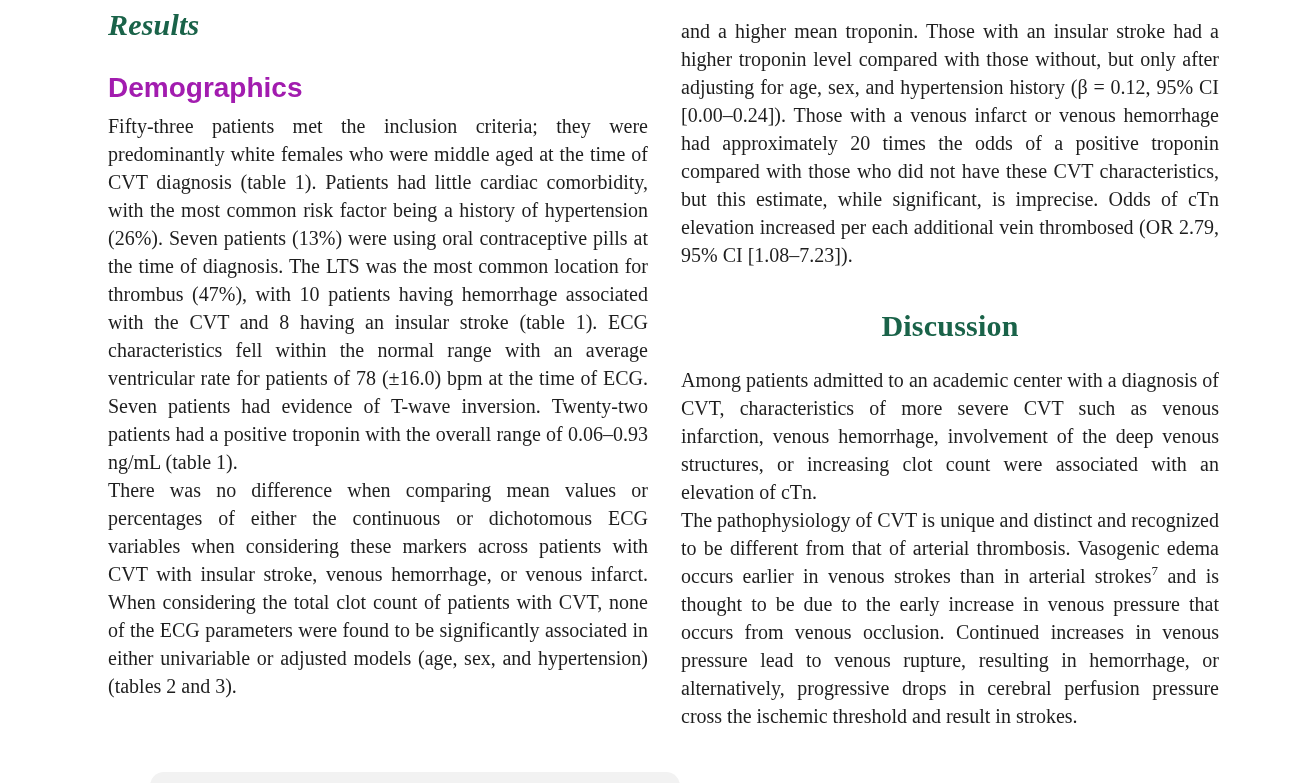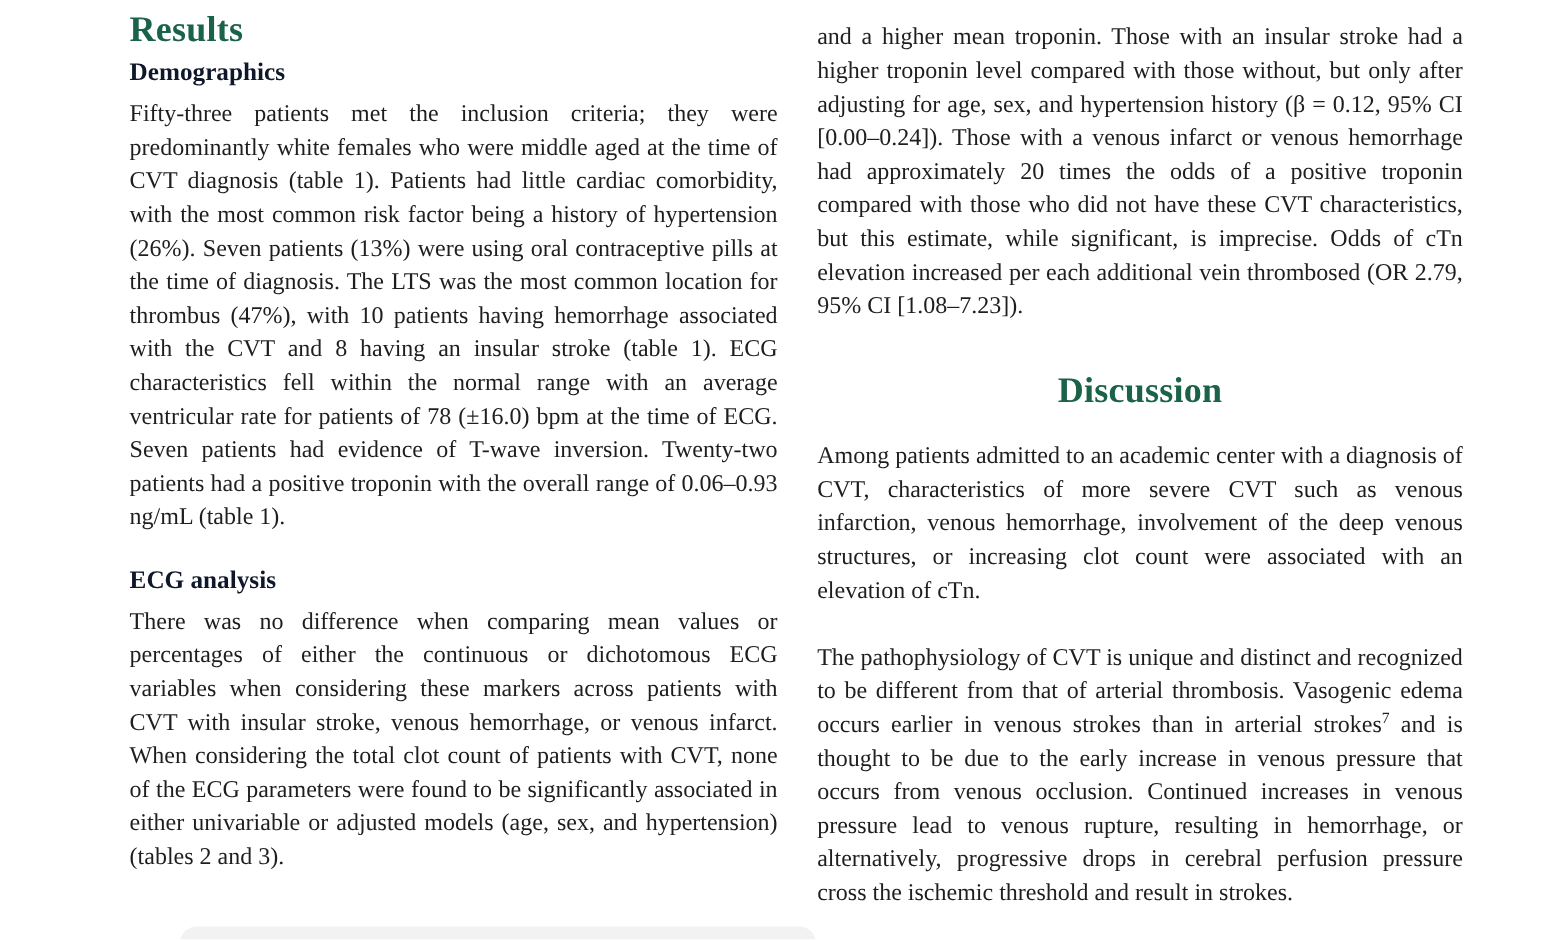--- a/index.html
+++ b/index.html
@@ -22,40 +22,40 @@
   .col-right { width: 538px; flex: none; }
 
   h1.section-heading {
     font-family: "Liberation Serif", "DejaVu Serif", serif;
     font-weight: 700;
     font-size: 30px;
     line-height: 1.15;
     color: #1a6349;
     letter-spacing: 0.2px;
   }
-  .col-left h1.section-heading { margin-top: 8px; margin-bottom: 5px; }
+  .col-left h1.section-heading { margin-top: 8px; margin-bottom: 28px; font-style: italic; }
   .col-right h1.section-heading { margin-top: 40px; margin-bottom: 22px; text-align: center; }
 
   h2.sub-heading {
-    font-family: Liberation Serif, serif;
+    font-family: Liberation Sans, sans-serif;
     font-weight: 700;
-    font-size: 21px;
+    font-size: 28px;
     line-height: 1.2;
-    color: #0f172a;
+    color: #a21caf;
     margin-bottom: 8px;
   }
   h2.sub-heading.second { margin-top: 26px; }
 
   p.body-text {
     font-size: 20px;
     line-height: 28px;
     text-align: justify;
     color: #1e1e1e;
   }
-  p.body-text + p.body-text { margin-top: 28px; }
+  p.body-text + p.body-text { }
   .col-right p.first-paragraph { margin-top: 17px; }
 
   sup.citation {
     font-size: 13px;
     line-height: 0;
     vertical-align: super;
   }
 
   .table-header-bar {
     position: absolute;
@@ -73,21 +73,20 @@
 <div class="page">
   <div class="columns">
 
     <div class="col-left">
       <h1 class="section-heading">Results</h1>
 
       <h2 class="sub-heading">Demographics</h2>
 
       <p class="body-text">Fifty-three patients met the inclusion criteria; they were predominantly white females who were middle aged at the time of CVT diagnosis (table 1). Patients had little cardiac comorbidity, with the most common risk factor being a history of hypertension (26%). Seven patients (13%) were using oral contraceptive pills at the time of diagnosis. The LTS was the most common location for thrombus (47%), with 10 patients having hemorrhage associated with the CVT and 8 having an insular stroke (table 1). ECG characteristics fell within the normal range with an average ventricular rate for patients of 78 (±16.0) bpm at the time of ECG. Seven patients had evidence of T-wave inversion. Twenty-two patients had a positive troponin with the overall range of 0.06–0.93 ng/mL (table 1).</p>
 
-      <h2 class="sub-heading second">ECG analysis</h2>
 
       <p class="body-text">There was no difference when comparing mean values or percentages of either the continuous or dichotomous ECG variables when considering these markers across patients with CVT with insular stroke, venous hemorrhage, or venous infarct. When considering the total clot count of patients with CVT, none of the ECG parameters were found to be significantly associated in either univariable or adjusted models (age, sex, and hypertension) (tables 2 and 3).</p>
     </div>
 
     <div class="col-right">
       <p class="body-text first-paragraph">and a higher mean troponin. Those with an insular stroke had a higher troponin level compared with those without, but only after adjusting for age, sex, and hypertension history (β = 0.12, 95% CI [0.00–0.24]). Those with a venous infarct or venous hemorrhage had approximately 20 times the odds of a positive troponin compared with those who did not have these CVT characteristics, but this estimate, while significant, is imprecise. Odds of cTn elevation increased per each additional vein thrombosed (OR 2.79, 95% CI [1.08–7.23]).</p>
 
       <h1 class="section-heading">Discussion</h1>
 
       <p class="body-text">Among patients admitted to an academic center with a diagnosis of CVT, characteristics of more severe CVT such as venous infarction, venous hemorrhage, involvement of the deep venous structures, or increasing clot count were associated with an elevation of cTn.</p>

